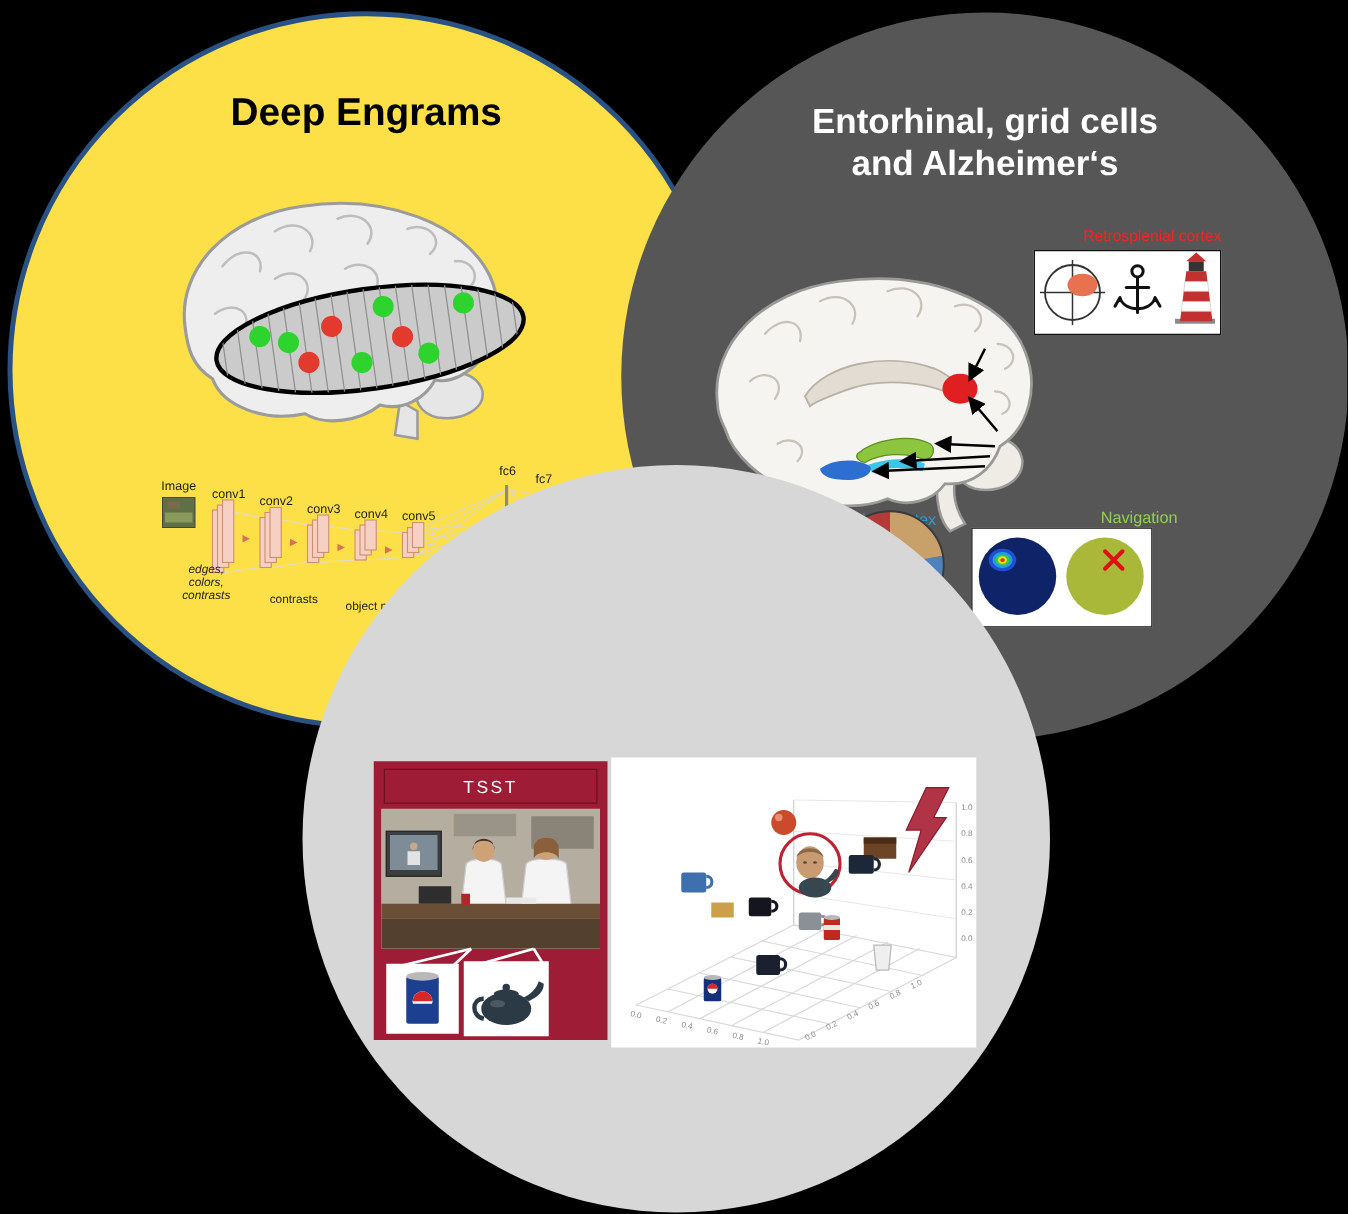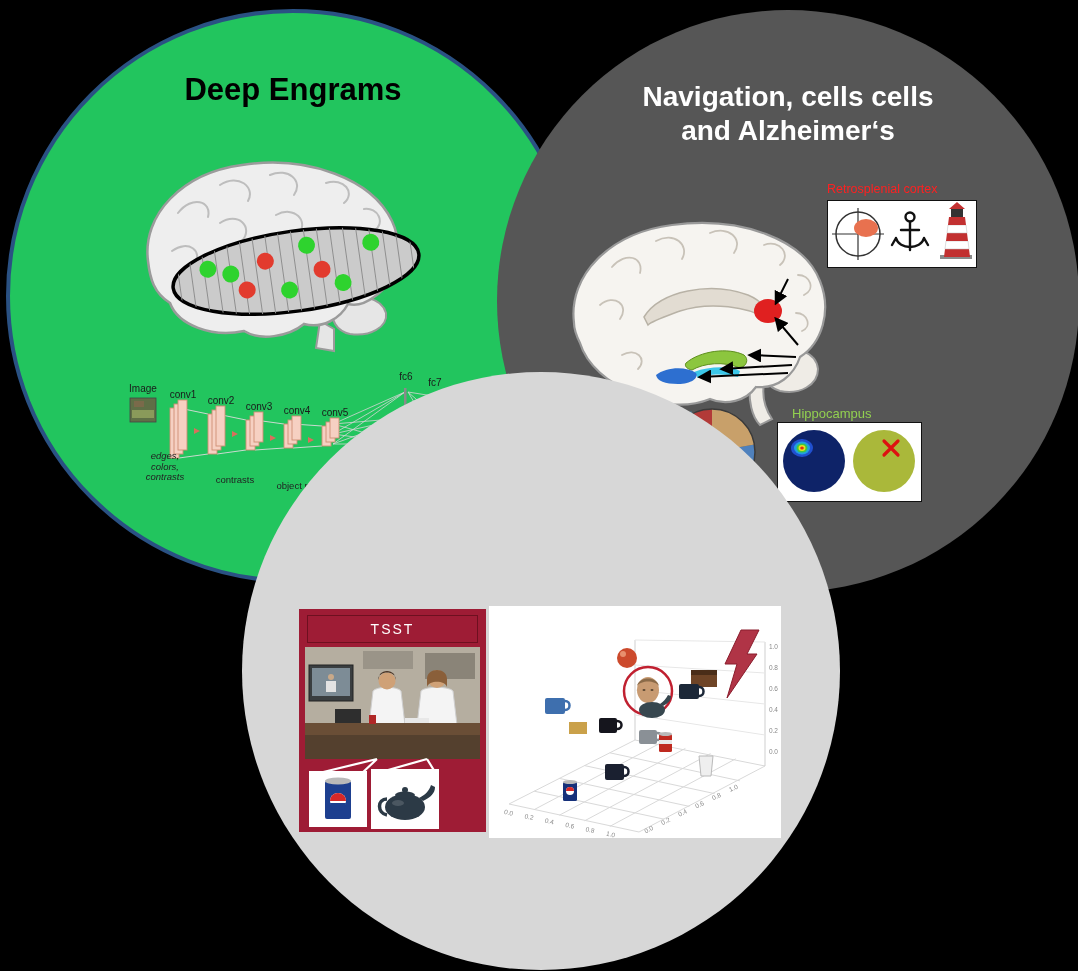--- a/index.html
+++ b/index.html
@@ -1,36 +1,36 @@
 <!DOCTYPE html>
 <html><head>
 <meta charset="utf-8">
 <style>
   html,body{margin:0;padding:0;background:#000;}
   .stage{position:relative;width:1078px;height:971px;background:#000;overflow:hidden;
          font-family:"Liberation Sans", sans-serif;}
   .circle{position:absolute;border-radius:50%;overflow:hidden;}
-  .c-engrams{left:6px;top:9px;width:574px;height:574px;background:#22c55e;
+  .c-engrams{left:6px;top:9px;width:574px;height:574px;background:#fde047;
              border:4px solid #2a5183;box-sizing:border-box;z-index:1;}
   .c-nav{left:497px;top:10px;width:582px;height:582px;background:#565656;z-index:2;}
   .c-auto{left:242px;top:372px;width:598px;height:598px;background:#d7d7d7;z-index:3;}
 
   .title{position:absolute;left:0;right:0;text-align:center;font-weight:700;
          white-space:pre-line;line-height:1.22;}
   .t-engrams{top:58px;font-size:31px;color:#000;}
   .t-nav{top:70px;font-size:28px;color:#ffffff;}
   .t-auto{top:76px;font-size:29px;color:#000;}
 
   .abs{position:absolute;}
   svg text{font-family:"Liberation Sans", sans-serif;}
 
   .cnn-note{position:absolute;font-size:9.5px;color:#222;text-align:center;
             white-space:pre-line;line-height:1.12;}
 
-  .region-label{position:absolute;font-size:13px;font-weight:400;text-align:left;}
+  .region-label{position:absolute;font-size:13px;font-weight:400;text-align:right;}
   .lbl-retro{color:#ff2020;}
   .lbl-ento{color:#2e9bd6;}
   .lbl-hippo{color:#92d050;}
 
   .white-box{position:absolute;background:#fff;border:1.5px solid #111;box-sizing:border-box;}
 
   .tsst{position:absolute;left:57px;top:237px;width:187px;height:223px;background:#9e1c35;}
   .tsst-header{position:absolute;left:8px;top:6px;right:8px;height:26px;
                border:1px solid #6e1020;color:#fff;font-size:14px;letter-spacing:2px;
                display:flex;align-items:center;justify-content:center;}
@@ -140,21 +140,21 @@
     </svg>
 
     <div class="cnn-note" style="left:126px;top:438px;width:58px;font-style:italic;">edges,
 colors,
 contrasts</div>
     <div class="cnn-note" style="left:196px;top:462px;width:58px;">contrasts</div>
     <div class="cnn-note" style="left:258px;top:468px;width:66px;">object parts</div>
   </div>
 
   <div class="circle c-nav">
-    <div class="title t-nav">Navigation, cells cells
+    <div class="title t-nav">Entorhinal, grid cells
 and Alzheimer‘s</div>
 
     <svg class="abs" style="left:55px;top:195px;" width="320" height="240" viewBox="0 0 320 240">
       <defs>
         <marker id="arr" viewBox="0 0 10 10" refX="8" refY="5" markerWidth="7" markerHeight="7" orient="auto-start-reverse">
           <path d="M0,0 L10,5 L0,10 Z" fill="#000"></path>
         </marker>
       </defs>
       <g>
         <path d="M198,176 C196,196 200,212 208,220 L220,214 C212,202 210,190 212,178 Z" fill="#efece6" stroke="#999" stroke-width="2"></path>
@@ -201,21 +201,21 @@
           <polygon points="119,32 139,32 140,40 118,40" fill="#c23030"></polygon>
           <polygon points="120,24 138,24 139,32 119,32" fill="#ffffff" stroke="#bbb" stroke-width="0.5"></polygon>
           <polygon points="121,16 137,16 138,24 120,24" fill="#c23030"></polygon>
           <rect x="123" y="8" width="12" height="8" fill="#333"></rect>
           <polygon points="121,8 137,8 129,1" fill="#c23030"></polygon>
         </g>
       </svg>
     </div>
 
     <div class="region-label lbl-ento" style="left:112px;top:398px;width:140px;">Entorhinal cortex</div>
-    <div class="region-label lbl-hippo" style="left:295px;top:396px;width:150px;">Hippocampus</div>
+    <div class="region-label lbl-hippo" style="left:295px;top:396px;width:150px;">Navigation</div>
 
     <div class="white-box" style="left:280px;top:412px;width:145px;height:80px;">
       <svg width="142" height="77" viewBox="0 0 142 77">
         <g>
           <circle cx="36" cy="38" r="31" fill="#0e2368"></circle>
           <ellipse cx="24" cy="25" rx="11" ry="9" fill="#2050d0"></ellipse>
           <ellipse cx="24" cy="25" rx="8" ry="6.5" fill="#20a0e0"></ellipse>
           <ellipse cx="24" cy="25" rx="5.5" ry="4.5" fill="#40c840"></ellipse>
           <ellipse cx="24" cy="25" rx="3.5" ry="3" fill="#e8e020"></ellipse>
           <ellipse cx="24" cy="25" rx="1.8" ry="1.5" fill="#e03010"></ellipse>

